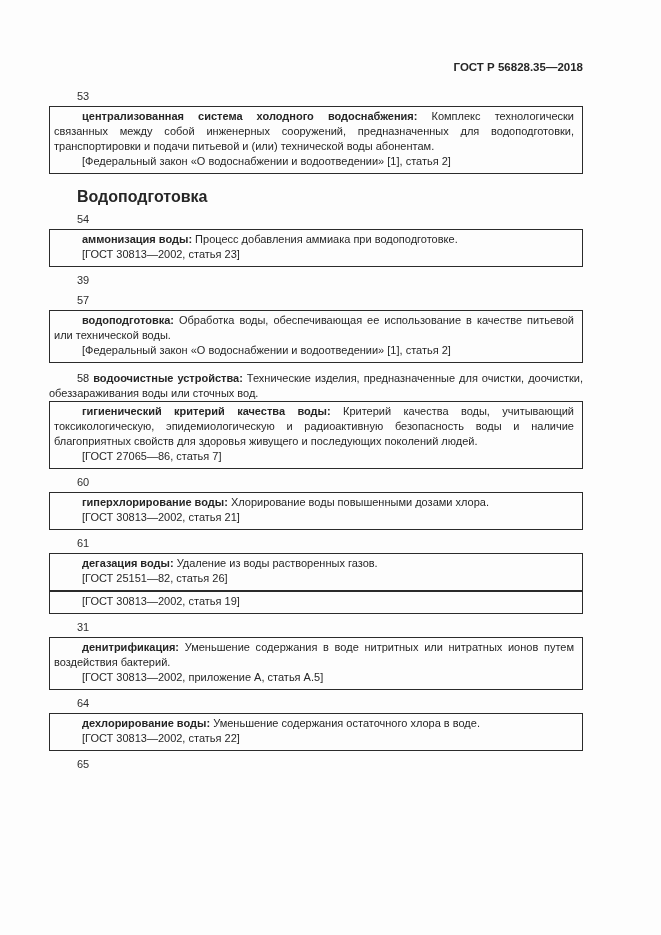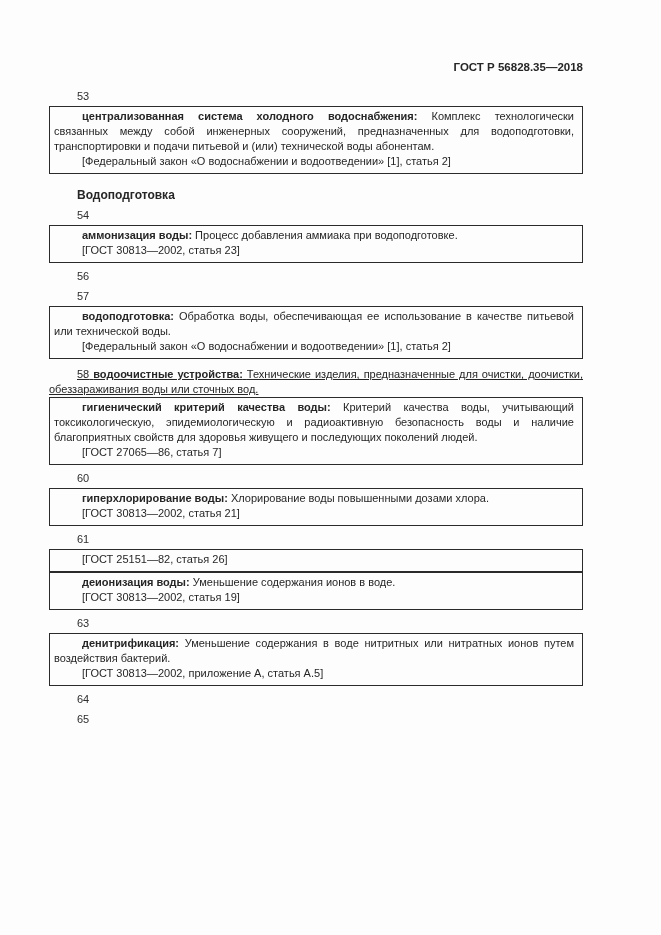--- a/index.html
+++ b/index.html
@@ -30,29 +30,28 @@
     color: #2e2e2e;
   }
   .term-box {
     border: 1px solid #2b2b2b;
     padding: 2px 8px 4px 4px;
     background: #fdfdfd;
   }
   .term-def, .source { text-indent: 28px; }
   .term { font-weight: bold; }
   .section-heading {
-    font-size: 12px;
+    font-size: 16px;
     font-weight: bold;
     margin: 14px 0 2px 28px;
     color: #262626;
   }
   .plain-entry {
     text-indent: 28px;
     margin-top: 8px;
-    text-decoration: underline;
   }
 </style>
 </head>
 <body>
 
 <div class="page">
 
   <div class="doc-header">ГОСТ Р 56828.35—2018</div>
 
   <div>
@@ -68,21 +67,21 @@
   <div>
     <div class="entry-num">54</div>
     <div class="term-box">
       <p class="term-def"><span class="term">аммонизация воды:</span> <span>Процесс добавления аммиака при водоподготовке.</span></p>
       <p class="source">[ГОСТ 30813—2002, статья 23]</p>
     </div>
   </div>
 
 
   <div>
-    <div class="entry-num">56</div>
+    <div class="entry-num">39</div>
   </div>
 
   <div>
     <div class="entry-num">57</div>
     <div class="term-box">
       <p class="term-def"><span class="term">водоподготовка:</span> <span>Обработка воды, обеспечивающая ее использование в качестве питьевой или технической воды.</span></p>
       <p class="source">[Федеральный закон «О водоснабжении и водоотведении» [1], статья 2]</p>
     </div>
   </div>
 
@@ -99,41 +98,45 @@
     <div class="entry-num">60</div>
     <div class="term-box">
       <p class="term-def"><span class="term">гиперхлорирование воды:</span> <span>Хлорирование воды повышенными дозами хлора.</span></p>
       <p class="source">[ГОСТ 30813—2002, статья 21]</p>
     </div>
   </div>
 
   <div>
     <div class="entry-num">61</div>
     <div class="term-box">
+      <p class="term-def"><span class="term">дегазация воды:</span> <span>Удаление из воды растворенных газов.</span></p>
       <p class="source">[ГОСТ 25151—82, статья 26]</p>
     </div>
   </div>
 
   <div>
     <div class="term-box">
-      <p class="term-def"><span class="term">деионизация воды:</span> <span>Уменьшение содержания ионов в воде.</span></p>
       <p class="source">[ГОСТ 30813—2002, статья 19]</p>
     </div>
   </div>
 
   <div>
-    <div class="entry-num">63</div>
+    <div class="entry-num">31</div>
     <div class="term-box">
       <p class="term-def"><span class="term">денитрификация:</span> <span>Уменьшение содержания в воде нитритных или нитратных ионов путем воздействия бактерий.</span></p>
       <p class="source">[ГОСТ 30813—2002, приложение А, статья А.5]</p>
     </div>
   </div>
 
   <div>
     <div class="entry-num">64</div>
+    <div class="term-box">
+      <p class="term-def"><span class="term">дехлорирование воды:</span> <span>Уменьшение содержания остаточного хлора в воде.</span></p>
+      <p class="source">[ГОСТ 30813—2002, статья 22]</p>
+    </div>
   </div>
 
   <div>
     <div class="entry-num">65</div>
 
   </div>
 
 </div>
 
 </body></html>

